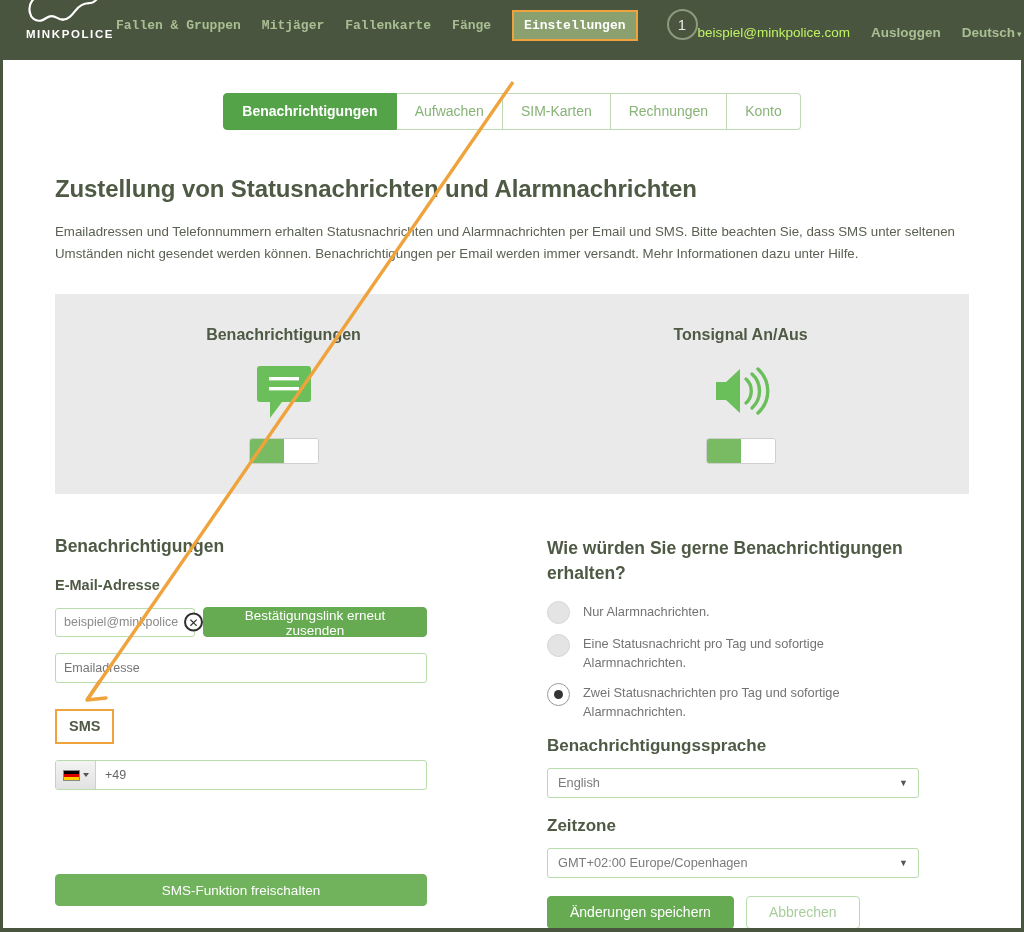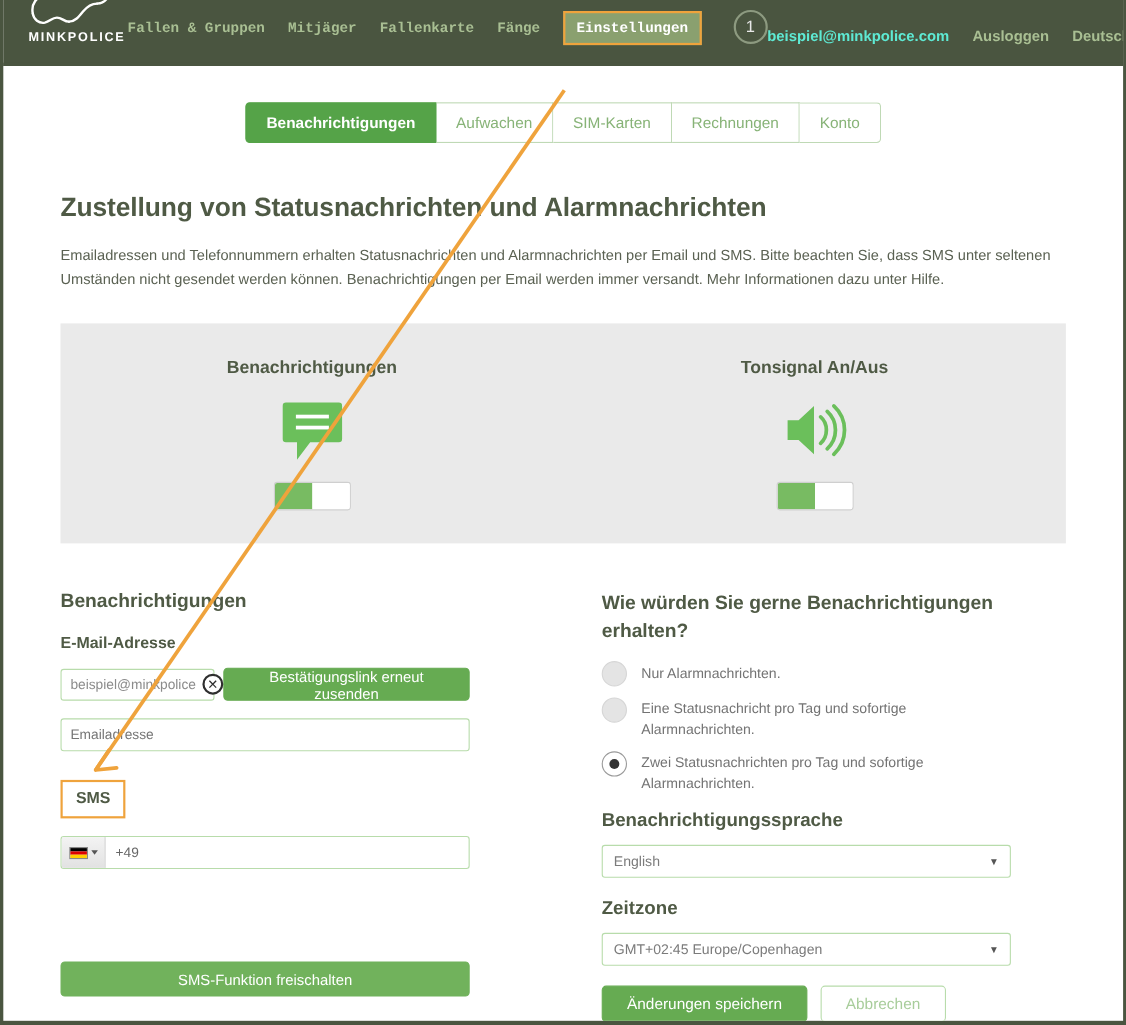--- a/index.html
+++ b/index.html
@@ -88,23 +88,23 @@
 
   .header-right {
     margin-left: auto;
     display: flex;
     align-items: center;
     gap: 21px;
     padding-bottom: 17px;
     padding-right: 22px;
   }
   .header-right .user-email {
-    color: #5eead4;
+    color: #bef264;
     font-size: 13.5px;
-    font-weight: bold;
+    font-weight: normal;
   }
   .header-right a {
     color: #a9bf93;
     font-size: 13.5px;
     font-weight: bold;
     text-decoration: none;
   }
   .caret-down { font-size: 9px; margin-left: 2px; }
 
   
@@ -544,21 +544,21 @@
         <div class="sel-wrap">
           <div class="sel-box">
             <span>English</span>
           </div>
           <span class="sel-arrow">▼</span>
         </div>
 
         <h3 class="sub-title">Zeitzone</h3>
         <div class="sel-wrap">
           <div class="sel-box">
-            <span>GMT+02:45 Europe/Copenhagen</span>
+            <span>GMT+02:00 Europe/Copenhagen</span>
           </div>
           <span class="sel-arrow">▼</span>
         </div>
 
         <div class="btn-row">
           <button class="btn btn-save">Änderungen speichern</button>
           <button class="btn btn-cancel">Abbrechen</button>
         </div>
       </div>
     </div>

